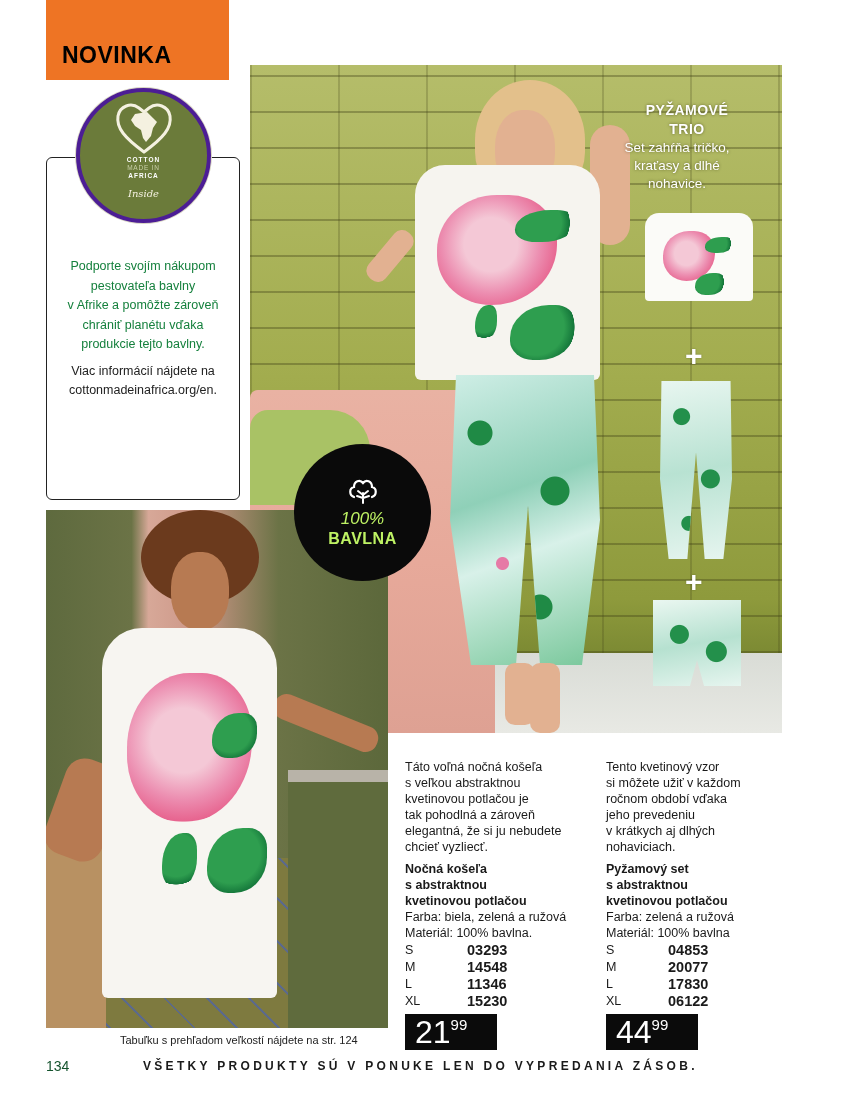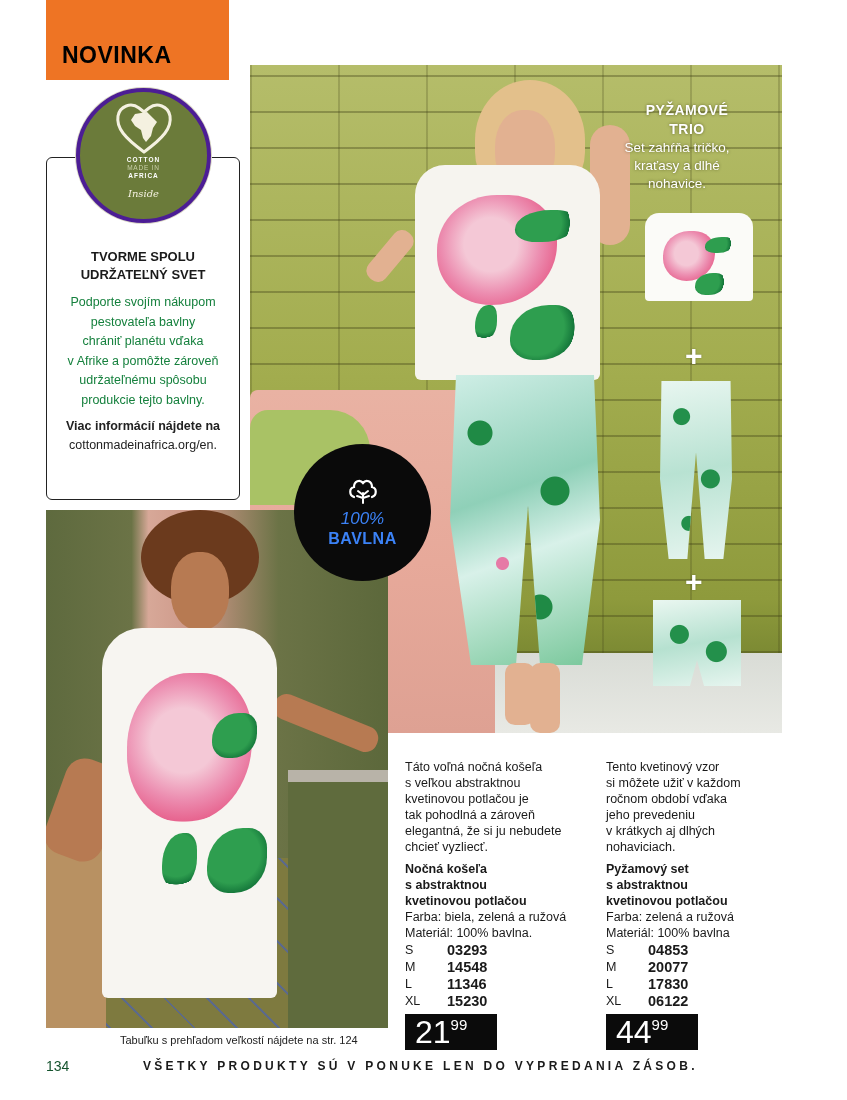--- a/index.html
+++ b/index.html
@@ -13,21 +13,21 @@
   }
 
   .info-box {
     position: absolute; left: 46px; top: 157px; width: 194px; height: 343px;
     border: 1.5px solid #222; border-radius: 6px; background: #fff;
     text-align: center; padding-top: 90px;
   }
   .info-box .title { font-weight: 700; font-size: 13px; line-height: 18px; color: #1a1a1a; }
   .info-box .body { font-size: 12.5px; line-height: 19.5px; color: #15803d; margin-top: 9px; }
   .info-box .more { font-size: 12.5px; line-height: 19px; margin-top: 7px; color: #222; }
-  .info-box .more b { display: block; font-weight: 700; }
+  .info-box .more b { display: block; font-weight: 400; }
 
   .cma-badge {
     position: absolute; left: 76px; top: 88px; width: 135px; height: 135px;
     border-radius: 50%; background: #6b7b3a; border: 4px solid #4c1d95;
     box-shadow: 0 0 0 1px #d8d5c4;
     display: flex; flex-direction: column; align-items: center; justify-content: flex-start;
     padding-top: 8px; color: #fff; z-index: 3;
   }
   .cma-badge svg { width: 62px; height: 56px; }
   .cma-badge .l1, .cma-badge .l3 { font-size: 6.5px; font-weight: 700; letter-spacing: 1px; line-height: 8px; }
@@ -105,21 +105,21 @@
       linear-gradient(170deg, #eaf7f1, #b6e1d0 50%, #e6f5ef);
     clip-path: polygon(0 0, 100% 0, 100% 100%, 58% 100%, 50% 70%, 42% 100%, 0 100%);
   }
   .plus {
     position: absolute; color: #fff; font-weight: 700; font-size: 30px; line-height: 30px;
     text-shadow: 0 0 2px rgba(0,0,0,0.3);
   }
 
   .cotton-badge {
     position: absolute; left: 294px; top: 444px; width: 137px; height: 137px; border-radius: 50%;
-    background: #0a0a0a; color: #3b82f6; text-align: center; z-index: 5;
+    background: #0a0a0a; color: #bef264; text-align: center; z-index: 5;
     display: flex; flex-direction: column; align-items: center; justify-content: center;
   }
   .cotton-badge svg { width: 30px; height: 28px; margin-bottom: 4px; }
   .cotton-badge .pct { font-style: italic; font-size: 17px; line-height: 20px; font-weight: 300; }
   .cotton-badge .bav { font-weight: 700; font-size: 16px; letter-spacing: 0.5px; line-height: 20px; }
 
   
   .dress-photo {
     position: absolute; left: 46px; top: 510px; width: 342px; height: 518px; overflow: hidden;
     background: linear-gradient(90deg, #5e6a3e 0%, #6b7346 25%, #d7a898 30%, #cc9687 45%, #6b7346 68%, #5c683b 100%);
@@ -141,49 +141,44 @@
 
   .caption-size { position: absolute; left: 120px; top: 1034px; font-size: 11px; color: #222; }
 
   .desc { position: absolute; font-size: 12.5px; line-height: 16px; color: #1a1a1a; }
   .desc .intro { margin-bottom: 6px; }
   .desc .name { font-weight: 700; }
   .desc .attr { }
   .sizes { margin-top: 1px; }
   .size-row { display: flex; line-height: 17px; }
   .size-row .sz { width: 42px; font-size: 12.5px; }
-  .size-row .code { font-weight: 700; font-size: 14.5px; }
+  .size-row .code { font-weight: 700; font-size: 14.5px; margin-left: 20px; }
   .price {
     display: inline-block; background: #0b0b0b; color: #fff; margin-top: 4px;
     padding: 0 10px 0 10px; height: 36px; line-height: 36px; font-size: 32px; font-weight: 300;
     min-width: 92px;
   }
   .price sup { font-size: 15px; vertical-align: top; line-height: 22px; }
 
   .page-num { position: absolute; left: 46px; top: 1058px; font-size: 14px; color: #14532d; }
   .footer-note { position: absolute; left: 143px; top: 1059px; font-size: 12px; font-weight: 700; letter-spacing: 3.3px; color: #1a1a1a; }
 </style>
 </head>
 <body>
 
 <div class="novinka">
   <span>NOVINKA</span>
 </div>
 
 <div class="info-box">
-  <div class="title">
-    <div>TVORME SPOLU</div>
-    <div>UDRŽATEĽNÝ SVET</div>
-  </div>
   <div class="body">
     <div>Podporte svojím nákupom</div>
     <div>pestovateľa bavlny</div>
+    <div>v Afrike a pomôžte zároveň</div>
     <div>chrániť planétu vďaka</div>
-    <div>v Afrike a pomôžte zároveň</div>
-    <div>udržateľnému spôsobu</div>
     <div>produkcie tejto bavlny.</div>
   </div>
   <div class="more">
     <b>Viac informácií nájdete na</b>
     <span>cottonmadeinafrica.org/en.</span>
   </div>
 </div>
 
 <div class="cma-badge">
   <svg viewBox="0 0 62 56">

